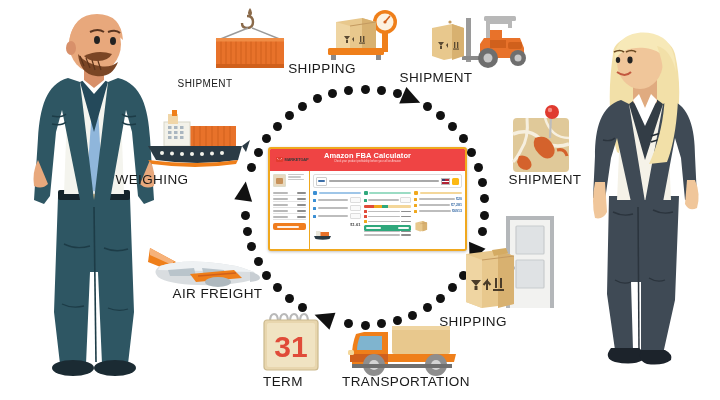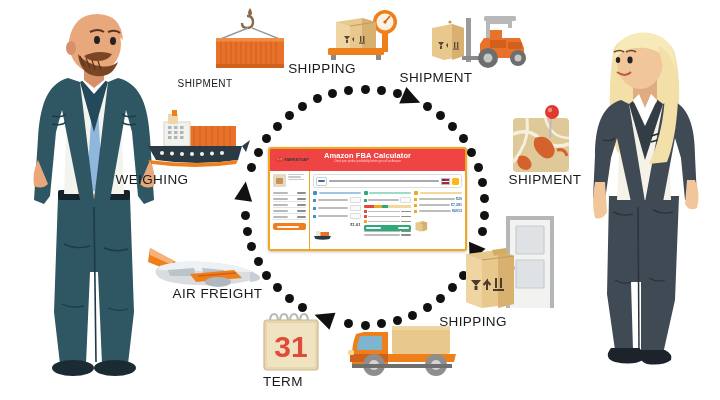--- a/index.html
+++ b/index.html
@@ -375,20 +375,21 @@
     <path d="M12 16 q-3 8 -3 14 L34 30 L34 16 Z" fill="#7fb4cf"></path>
     <path d="M2 34 L40 34 L40 42 L2 42 Z" fill="#d0601c"></path>
     <rect x="0" y="30" width="6" height="5" rx="1.5" fill="#f4d79a"></rect>
 
     <circle cx="26" cy="45" r="11" fill="#8e8e8e"></circle>
       <circle cx="26" cy="45" r="5" fill="#d4d4d4"></circle>
     <circle cx="88" cy="45" r="11" fill="#8e8e8e"></circle>
       <circle cx="88" cy="45" r="5" fill="#d4d4d4"></circle>
     <path d="M4 44 L104 44 L104 48 L4 48 Z" fill="#6f6f6f"></path>
   </svg>
+  <div class="lbl" style="left:331px;top:374px;width:150px;font-size:13.5px;">TRANSPORTATION</div>
 
   <svg style="position:absolute;left:258px;top:312px;" width="66" height="66" viewBox="0 0 66 66">
     <g stroke="#b9b9b9" stroke-width="2.2" fill="none">
       <path d="M12 10 q0 -8 4 -8 q4 0 4 8"></path>
       <path d="M22 10 q0 -8 4 -8 q4 0 4 8"></path>
       <path d="M32 10 q0 -8 4 -8 q4 0 4 8"></path>
       <path d="M42 10 q0 -8 4 -8 q4 0 4 8"></path>
     </g>
     <rect x="6" y="8" width="54" height="50" rx="3" fill="#e8d6ae"></rect>
     <rect x="6" y="8" width="54" height="50" rx="3" fill="none" stroke="#cbb98e" stroke-width="1.2"></rect>

